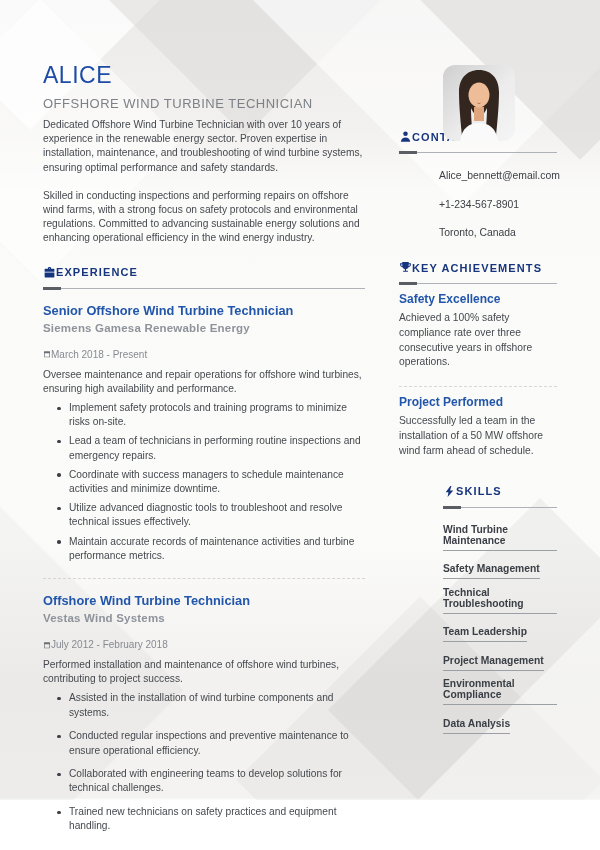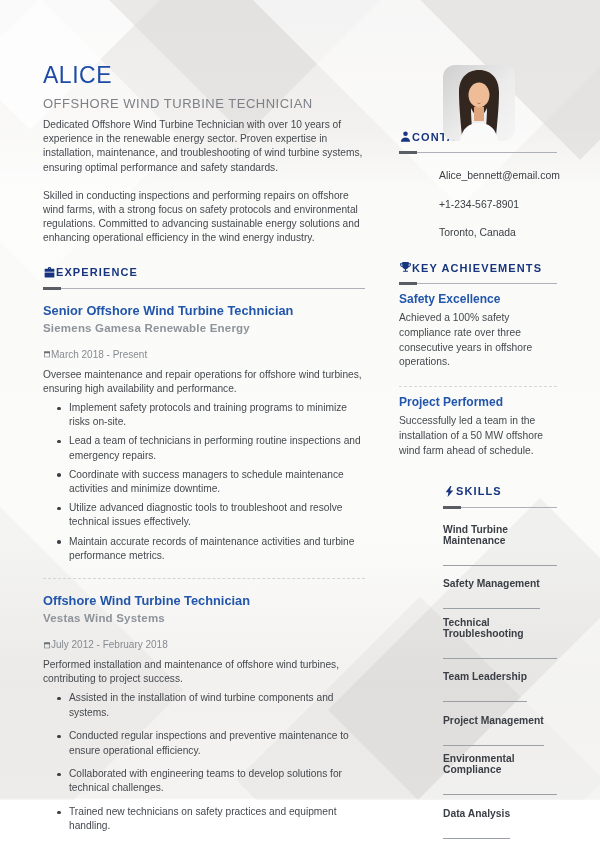--- a/index.html
+++ b/index.html
@@ -65,21 +65,21 @@
   .contact-list { margin-top:17px;margin-left:40px; }
   .contact-item { margin-bottom:17.5px; font-size:10.4px; color:#3c4046; }
   .ach-sec { margin-top:23px; }
   .ach-item { margin-top:8px; }
   .ach-title { font-size:12px; font-weight:bold; color:#2256ab; }
   .ach-text { margin-top:5px; font-size:10.3px; line-height:14.8px; color:#45494f; }
   .ach-divider { border:none; border-top:1px dashed #d8d7d4; margin:16px 0 0; }
   .skills-sec { margin-top:26px;margin-left:44px; }
   .skills-list { margin-top:16px; }
   .skill { margin-bottom:7.5px; }
-  .skill span { display:inline-block; padding-bottom:19px; border-bottom:1px solid #9ba0a6;
+  .skill span { display:inline-block; padding-bottom:4px; border-bottom:1px solid #9ba0a6;
     font-size:10.3px; font-weight:bold; color:#3a3e45; }
 </style>
 </head>
 <body>
 
 <div class="page">
 
   <div class="bg">
     <div class="shape s1"></div>
       <div class="shape s2"></div>

